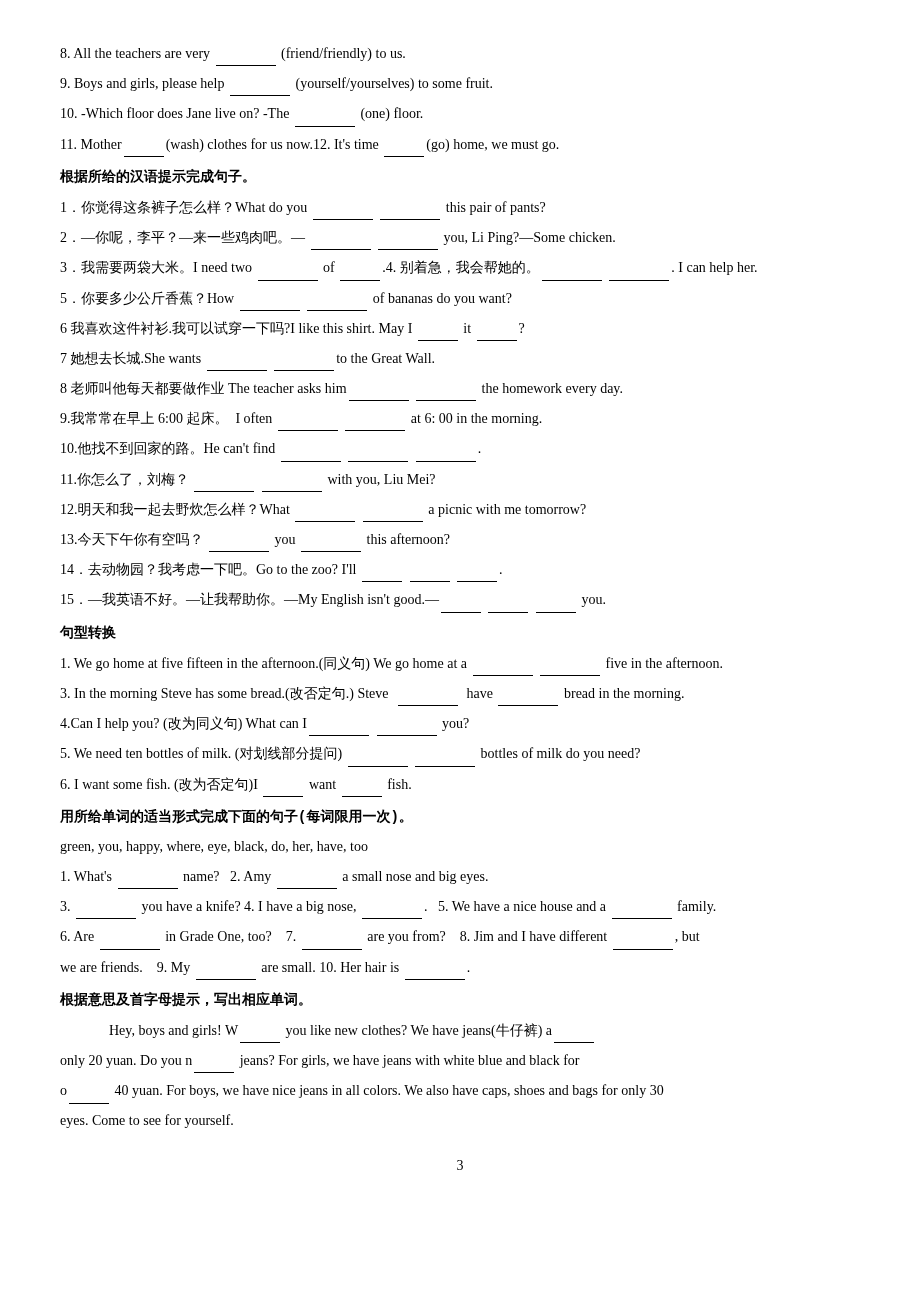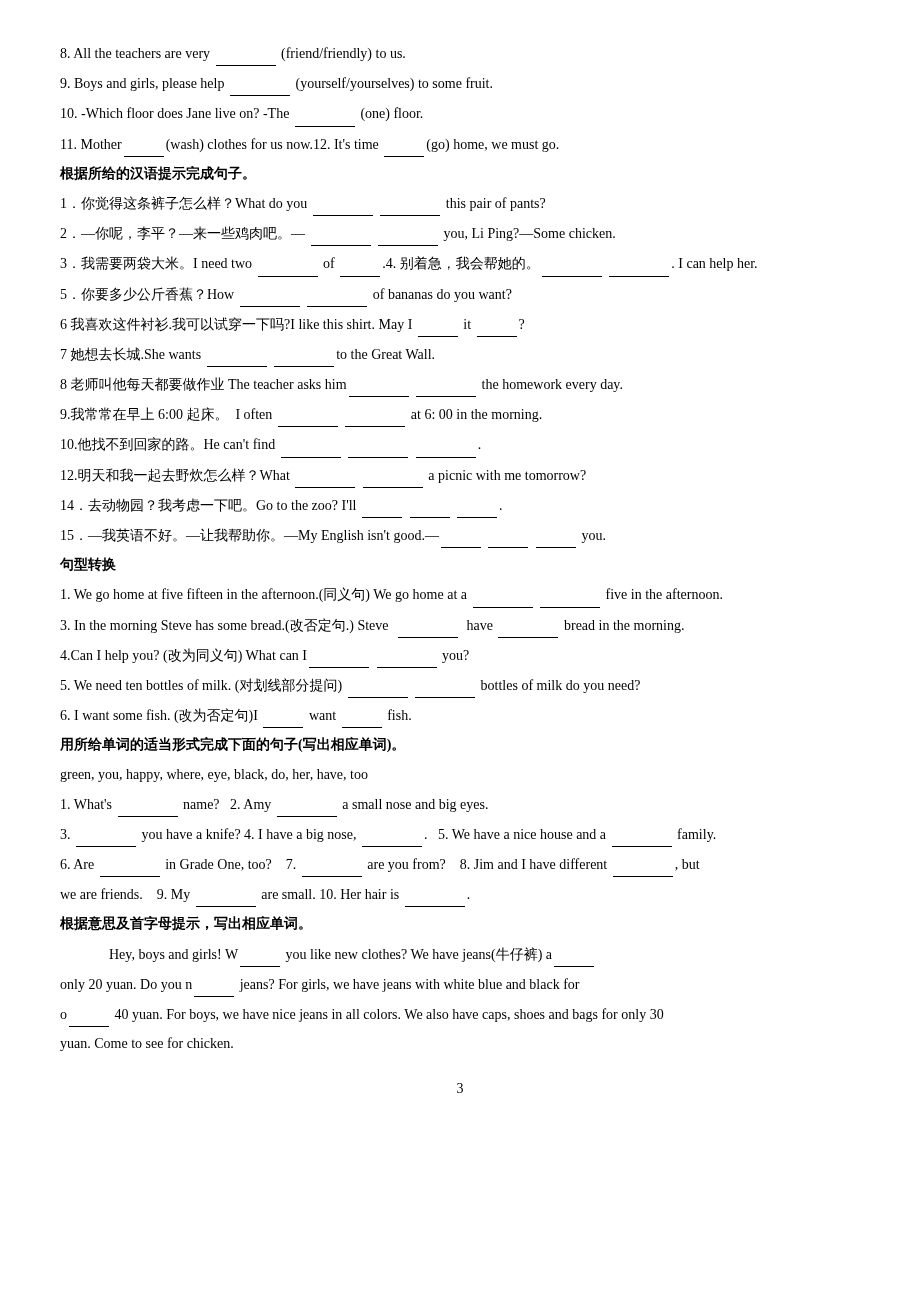--- a/index.html
+++ b/index.html
@@ -30,22 +30,23 @@
       border-bottom: 1px solid #000;
       min-width: 60px;
       vertical-align: bottom;
       margin: 0 2px;
     }
     .blank-sm {
       min-width: 40px;
     }
     .section-title {
       font-weight: bold;
-      margin-top: 0;
+      margin-top: 8px;
       margin-bottom: 4px;
+      font-family: Liberation Mono, monospace;
     }
     .underline {
     }
     .page-num {
       text-align: center;
       margin-top: 20px;
       font-size: 14px;
     }
     .indent {
       text-indent: 2em;
@@ -104,25 +105,31 @@
   </p>
 
   <p>
     9.我常常在早上 6:00 起床。&nbsp;&nbsp;I often <span class="blank">&nbsp;</span> <span class="blank">&nbsp;</span> at 6: 00 in the morning.
   </p>
 
   <p>
     10.他找不到回家的路。He can't find <span class="blank">&nbsp;</span> <span class="blank">&nbsp;</span> <span class="blank">&nbsp;</span>.
   </p>
 
+  <p>
+    11.你怎么了，刘梅？ <span class="blank">&nbsp;</span> <span class="blank">&nbsp;</span> with you, Liu Mei?
+  </p>
 
   <p>
     12.明天和我一起去野炊怎么样？What <span class="blank">&nbsp;</span>&nbsp;<span class="blank">&nbsp;</span> a picnic with me tomorrow?
   </p>
 
+  <p>
+    13.今天下午你有空吗？ <span class="blank">&nbsp;</span> you <span class="blank">&nbsp;</span> this afternoon?
+  </p>
 
   <p>
     14．去动物园？我考虑一下吧。Go to the zoo? I'll <span class="blank blank-sm">&nbsp;</span> <span class="blank blank-sm">&nbsp;</span> <span class="blank blank-sm">&nbsp;</span>.
   </p>
 
   <p>
     15．—我英语不好。—让我帮助你。—My English isn't good.—<span class="blank blank-sm">&nbsp;</span> <span class="blank blank-sm">&nbsp;</span> <span class="blank blank-sm">&nbsp;</span> you.
   </p>
 
   <p class="section-title">句型转换</p>
@@ -141,21 +148,21 @@
   </p>
 
   <p>
     5. We need <span class="underline">ten</span> bottles of milk. (对划线部分提问) <span class="blank">&nbsp;</span> <span class="blank">&nbsp;</span> bottles of milk do you need?
   </p>
 
   <p>
     6. I want some fish. (改为否定句)I <span class="blank blank-sm">&nbsp;</span> want <span class="blank blank-sm">&nbsp;</span> fish.
   </p>
 
-  <p class="section-title">用所给单词的适当形式完成下面的句子(写出相应单词)。</p>
+  <p class="section-title">用所给单词的适当形式完成下面的句子(每词限用一次)。</p>
 
   <p>green, you, happy, where, eye, black, do, her, have, too</p>
 
   <p>
     1. What's <span class="blank">&nbsp;</span> name?&nbsp;&nbsp;&nbsp;2. Amy <span class="blank">&nbsp;</span> a small nose and big eyes.
   </p>
 
   <p>
     3. <span class="blank">&nbsp;</span> you have a knife? 4. I have a big nose, <span class="blank">&nbsp;</span>.&nbsp;&nbsp;&nbsp;5. We have a nice house and a <span class="blank">&nbsp;</span> family.
   </p>
@@ -177,20 +184,20 @@
 
   <p>
     only 20 yuan. Do you n<span class="blank blank-sm">&nbsp;</span> jeans? For girls, we have jeans with white blue and black for
   </p>
 
   <p>
     o<span class="blank blank-sm">&nbsp;</span> 40 yuan. For boys, we have nice jeans in all colors. We also have caps, shoes and bags for only 30
   </p>
 
   <p>
-    yuan. Come to see for chicken.
+    eyes. Come to see for yourself.
   </p>
 
   <div class="page-num">
     <span>3</span>
   </div>
 
 </div>
 
 </body></html>

